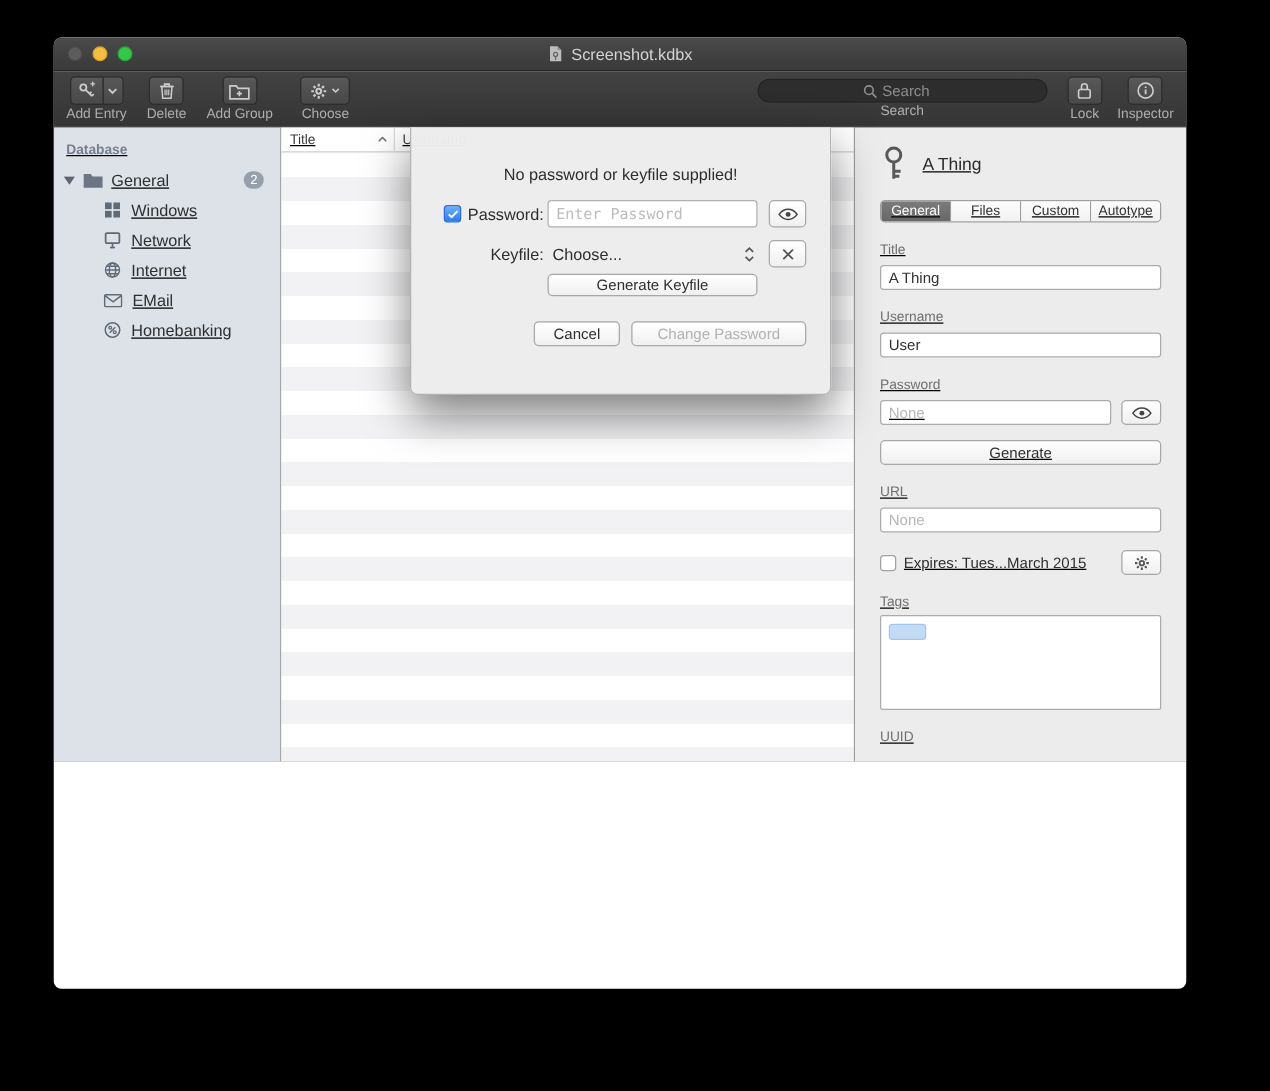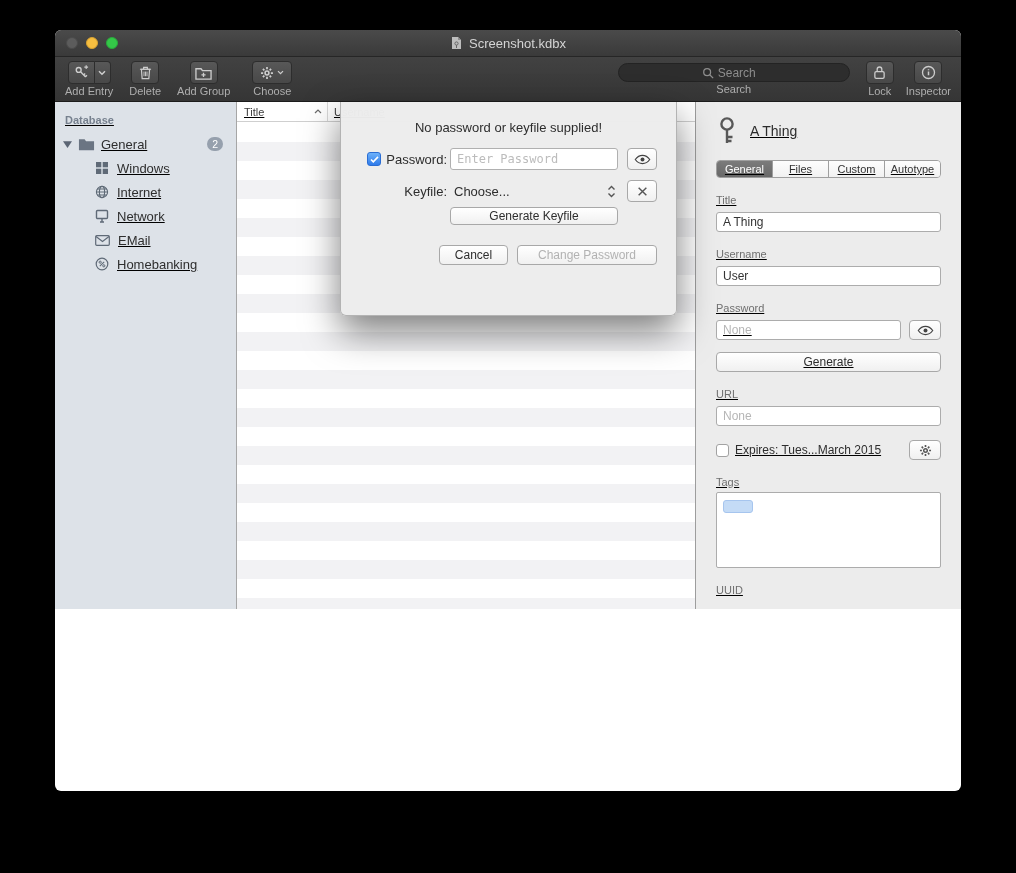--- a/index.html
+++ b/index.html
@@ -1,18 +1,18 @@
 <!DOCTYPE html>
 <html><head>
 <meta charset="utf-8">
 <style>
   * { box-sizing: border-box; margin: 0; padding: 0; }
   html,body { width:1016px; height:873px; background:#000; font-family:"Liberation Sans",sans-serif; }
 
-  .window { position:absolute; left:55px; top:30px; width:906px; height:761px; border-radius:6px;
+  .window { position:absolute; left:43px; top:30px; width:906px; height:761px; border-radius:6px;
             overflow:hidden; background:#fff; box-shadow:0 25px 60px rgba(0,0,0,.7); }
 
   
   .titlebar { height:27px; background:linear-gradient(#4a4a4a,#3a3a3a); border-bottom:1px solid #262626;
               position:relative; display:flex; align-items:center; justify-content:center; }
   .lights { position:absolute; left:11px; display:flex; gap:8px; }
   .light { width:12px; height:12px; border-radius:50%; }
   .light.close { background:#5c5c5c; border:1px solid #4b4b4b; }
   .light.min   { background:#f6be40; border:1px solid #d7a232; }
   .light.zoom  { background:#34c748; border:1px solid #2aa93c; }
@@ -86,21 +86,21 @@
   .uuid-field { margin-top:5px; height:22px; white-space:nowrap; overflow:hidden; }
   .separator { margin:22px -20px 0 -20px; border-top:1px solid #c6c6c6; }
   .notes-box { margin-top:4px; width:100%; height:90px; background:#fff; border:1px solid #acacac;
                border-radius:2px; font-size:12px; color:#333; padding:4px 6px; resize:none;
                font-family:"Liberation Sans",sans-serif; }
   .notes-box::placeholder { color:#b6b6b6; }
 
   
   .dialog { position:absolute; left:285px; top:72px; width:337px; height:214px;
             background:rgba(237,237,237,.98); border:1px solid #b3b3b3; border-top:none;
-            border-radius:0 0 6px 6px; box-shadow:0 16px 36px rgba(0,0,0,.5); z-index:10; padding-top:18px; }
+            border-radius:0 0 6px 6px; box-shadow:0 16px 36px rgba(0,0,0,.5); z-index:10; padding-top:30px; }
   .dlg-message { text-align:center; font-size:13px; color:#2d2d2d; height:16px; }
   .drow { display:flex; align-items:center; }
   .dlabel { width:106px; display:flex; align-items:center; justify-content:flex-end; gap:5px;
             font-size:13px; color:#2d2d2d; flex:none; }
   .dfield { width:168px; height:22px; margin-left:3px; background:#fff; border:1px solid #b0b0b0;
             border-radius:3px; font-family:"DejaVu Sans Mono",monospace; font-size:12px; padding:0 6px; color:#333; flex:none; }
   .dfield::placeholder { color:#bcbcbc; }
   .dside-btn { margin-left:9px; width:30px; height:22px; flex:none; }
   .checkbox-blue { width:14px; height:14px; border-radius:3px; background:linear-gradient(#6db1fa,#2f7bea);
                    border:1px solid #2a6dd4; display:flex; align-items:center; justify-content:center; flex:none; }
@@ -247,35 +247,35 @@
               <rect x="7.7" y="1" width="5.3" height="5.3"></rect>
               <rect x="1" y="7.7" width="5.3" height="5.3"></rect>
               <rect x="7.7" y="7.7" width="5.3" height="5.3"></rect>
             </g>
           </svg>
         <span>Windows</span>
       </div>
 
       <div class="sb-item child">
         <svg width="14" height="14" viewBox="0 0 14 14">
+            <rect x="1.5" y="1.5" width="11" height="8" rx="1" fill="none" stroke="#5f6a77" stroke-width="1.4"></rect>
+            <path d="M5 13h4M7 9.5V13" stroke="#5f6a77" stroke-width="1.4"></path>
+          </svg>
+        <span>Network</span>
+      </div>
+
+      <div class="sb-item child">
+        <svg width="14" height="14" viewBox="0 0 14 14">
             <g fill="none" stroke="#5f6a77" stroke-width="1.1">
               <circle cx="7" cy="7" r="5.6"></circle>
               <ellipse cx="7" cy="7" rx="2.6" ry="5.6"></ellipse>
               <path d="M1.4 7h11.2M2.2 4h9.6M2.2 10h9.6"></path>
             </g>
           </svg>
         <span>Internet</span>
-      </div>
-
-      <div class="sb-item child">
-        <svg width="14" height="14" viewBox="0 0 14 14">
-            <rect x="1.5" y="1.5" width="11" height="8" rx="1" fill="none" stroke="#5f6a77" stroke-width="1.4"></rect>
-            <path d="M5 13h4M7 9.5V13" stroke="#5f6a77" stroke-width="1.4"></path>
-          </svg>
-        <span>Network</span>
       </div>
 
       <div class="sb-item child">
         <svg width="15" height="11" viewBox="0 0 15 11">
             <rect x=".7" y=".7" width="13.6" height="9.6" rx="1" fill="none" stroke="#5f6a77" stroke-width="1.2"></rect>
             <path d="M1 1.5l6.5 5L14 1.5" fill="none" stroke="#5f6a77" stroke-width="1.2"></path>
           </svg>
         <span>EMail</span>
       </div>
 

